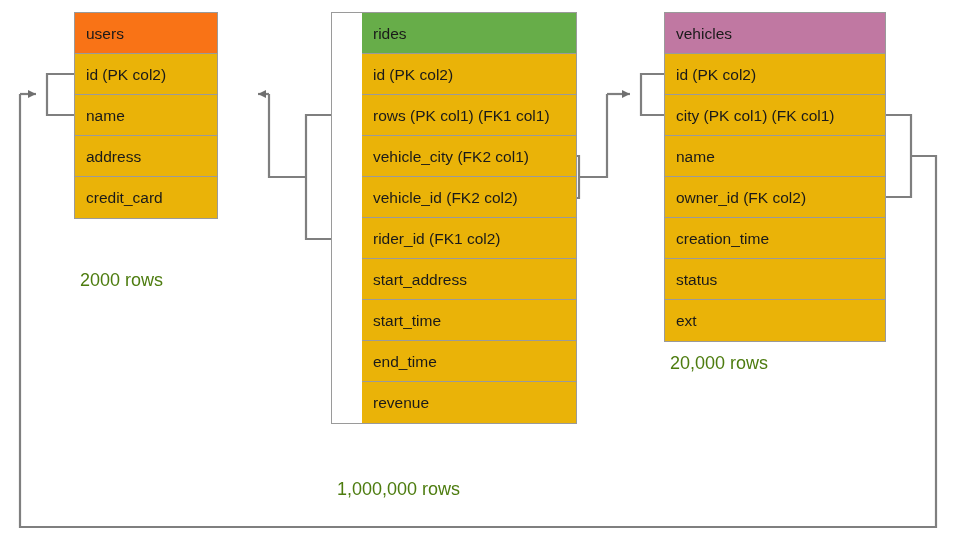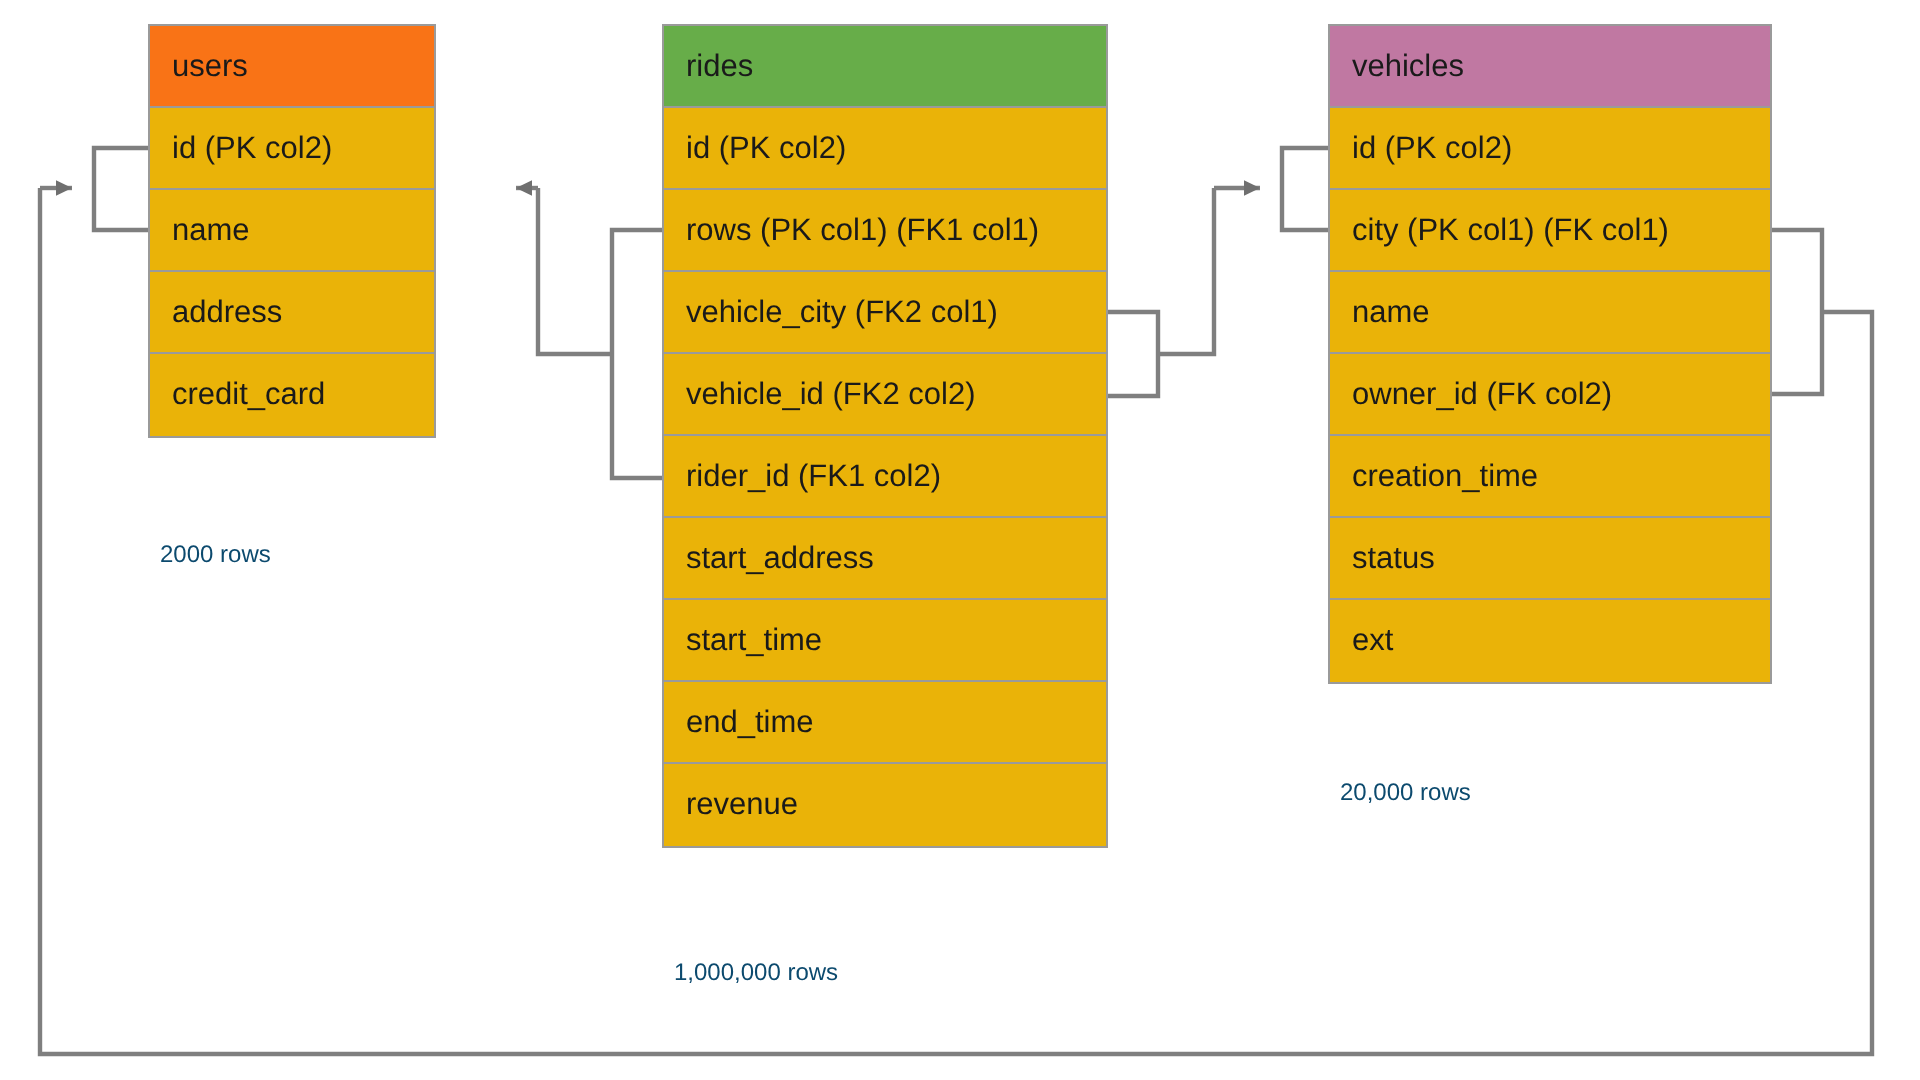--- a/index.html
+++ b/index.html
@@ -55,22 +55,22 @@
     border-bottom: 1px solid #9a9a9a;
     background: #eab308;
     white-space: nowrap;
     overflow: hidden;
   }
   .tbl-row.last {
     border-bottom: none;
   }
   .row-count {
     position: absolute;
-    font-size: 12px;
-    color: #0c4a6e;
+    font-size: 18px;
+    color: #4d7c0f;
     white-space: nowrap;
     z-index: 2;
   }
 </style>
 </head>
 <body>
 
 <div id="canvas">
 
   <svg id="wires" viewBox="0 0 960 540" xmlns="http://www.w3.org/2000/svg">
@@ -108,21 +108,21 @@
 
   <div class="table-box" style="left:74px; top:12px; width:144px;">
     <div class="tbl-header" style="background:#f97316;">users</div>
     <div class="tbl-row">id (PK col2)</div>
     <div class="tbl-row">name</div>
     <div class="tbl-row">address</div>
     <div class="tbl-row last">credit_card</div>
   </div>
   <div class="row-count" style="left:80px; top:270px;">2000 rows</div>
 
-  <div class="table-box" style="left:331px; top:12px; width:223px;">
+  <div class="table-box" style="left:331px; top:12px; width:246px;padding-left:30px;">
     <div class="tbl-header" style="background:#67AD49;">rides</div>
     <div class="tbl-row">id (PK col2)</div>
     <div class="tbl-row">rows (PK col1) (FK1 col1)</div>
     <div class="tbl-row">vehicle_city (FK2 col1)</div>
     <div class="tbl-row">vehicle_id (FK2 col2)</div>
     <div class="tbl-row">rider_id (FK1 col2)</div>
     <div class="tbl-row">start_address</div>
     <div class="tbl-row">start_time</div>
     <div class="tbl-row">end_time</div>
     <div class="tbl-row last">revenue</div>
@@ -132,15 +132,15 @@
   <div class="table-box" style="left:664px; top:12px; width:222px;">
     <div class="tbl-header" style="background:#C078A2;">vehicles</div>
     <div class="tbl-row">id (PK col2)</div>
     <div class="tbl-row">city (PK col1) (FK col1)</div>
     <div class="tbl-row">name</div>
     <div class="tbl-row">owner_id (FK col2)</div>
     <div class="tbl-row">creation_time</div>
     <div class="tbl-row">status</div>
     <div class="tbl-row last">ext</div>
   </div>
-  <div class="row-count" style="left:670px; top:353px;margin-top:36px;">20,000 rows</div>
+  <div class="row-count" style="left:670px; top:353px;">20,000 rows</div>
 
 </div>
 
 </body></html>

